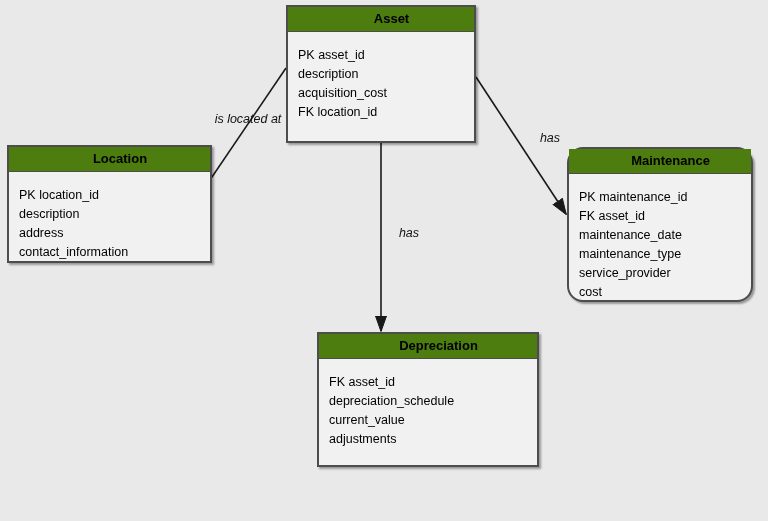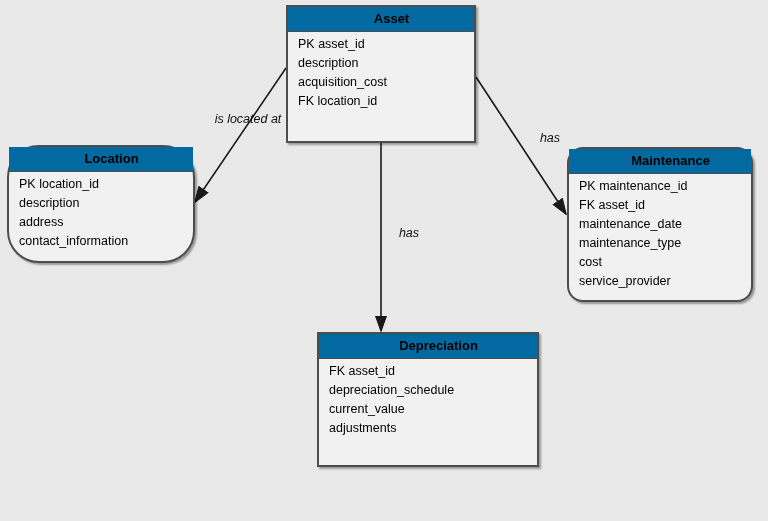--- a/index.html
+++ b/index.html
@@ -10,23 +10,23 @@
   }
   .entity {
     position:absolute; box-sizing:border-box;
     background:#f1f1f1; border:2px solid #4d4d4d;
     box-shadow:2px 2px 2px rgba(0,0,0,0.35);
     z-index:2;
   }
   .entity-header {
     height:24px; line-height:24px; text-align:center;
     font-weight:bold; font-size:13px; color:#000;
-    background:#0369a1; border-bottom:1.5px solid #4d4d4d;padding-left:21px;
+    background:#4d7c0f; border-bottom:1.5px solid #4d4d4d;padding-left:21px;
   }
-  .entity-body { padding:3px 6px 0 10px; }
+  .entity-body { padding:14px 6px 0 10px; }
   .field {
     font-size:12.5px; line-height:19px; color:#000;
     white-space:nowrap;
   }
   .connectors {
     position:absolute; left:0; top:0; width:768px; height:521px;
     z-index:1;
   }
   .edge-label {
     position:absolute; transform:translate(-50%,-50%);
@@ -57,39 +57,39 @@
   <div class="entity" style="left:286px; top:5px; width:190px; height:138px;">
     <div class="entity-header">Asset</div>
     <div class="entity-body">
       <div class="field">PK asset_id</div>
       <div class="field">description</div>
       <div class="field">acquisition_cost</div>
       <div class="field">FK location_id</div>
     </div>
   </div>
 
-  <div class="entity" style="left:7px; top:145px; width:188px; height:118px;border-radius:32px;">
+  <div class="entity" style="left:7px; top:145px; width:205px; height:118px;">
     <div class="entity-header">Location</div>
     <div class="entity-body">
       <div class="field">PK location_id</div>
       <div class="field">description</div>
       <div class="field">address</div>
       <div class="field">contact_information</div>
     </div>
   </div>
 
   <div class="entity" style="left:567px; top:147px; width:186px; height:155px;border-radius:16px;">
     <div class="entity-header">Maintenance</div>
     <div class="entity-body">
       <div class="field">PK maintenance_id</div>
       <div class="field">FK asset_id</div>
       <div class="field">maintenance_date</div>
       <div class="field">maintenance_type</div>
+      <div class="field">service_provider</div>
       <div class="field">cost</div>
-      <div class="field">service_provider</div>
     </div>
   </div>
 
   <div class="entity" style="left:277px; top:332px; width:222px; height:135px;margin-left:40px;">
     <div class="entity-header">Depreciation</div>
     <div class="entity-body">
       <div class="field">FK asset_id</div>
       <div class="field">depreciation_schedule</div>
       <div class="field">current_value</div>
       <div class="field">adjustments</div>

